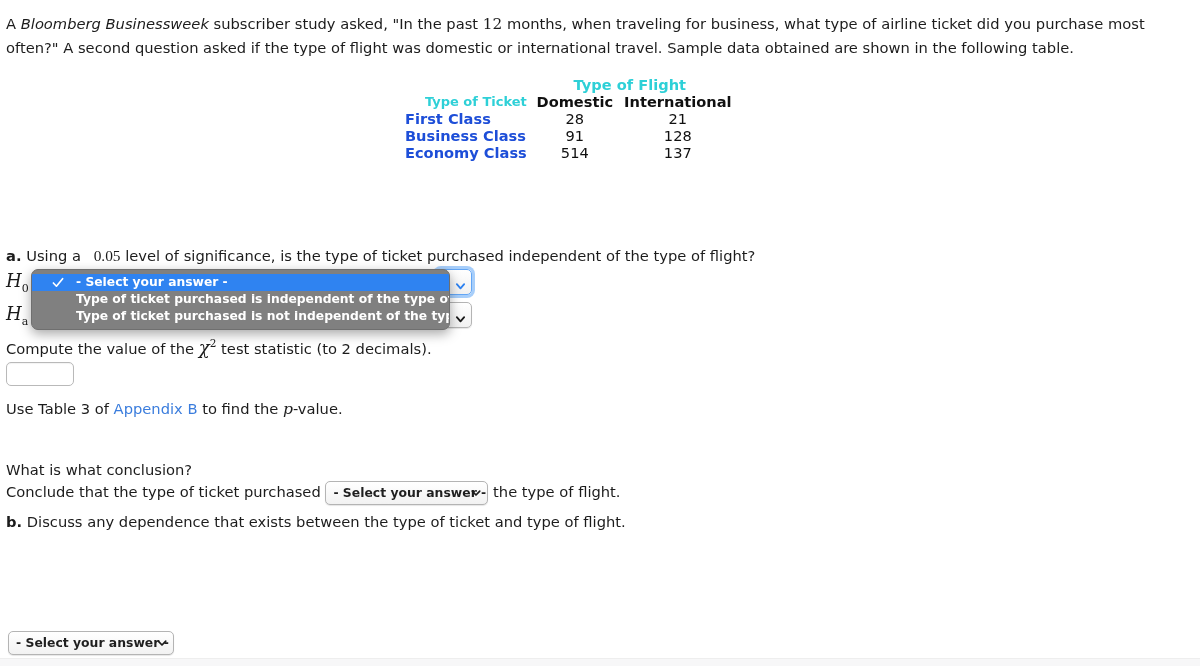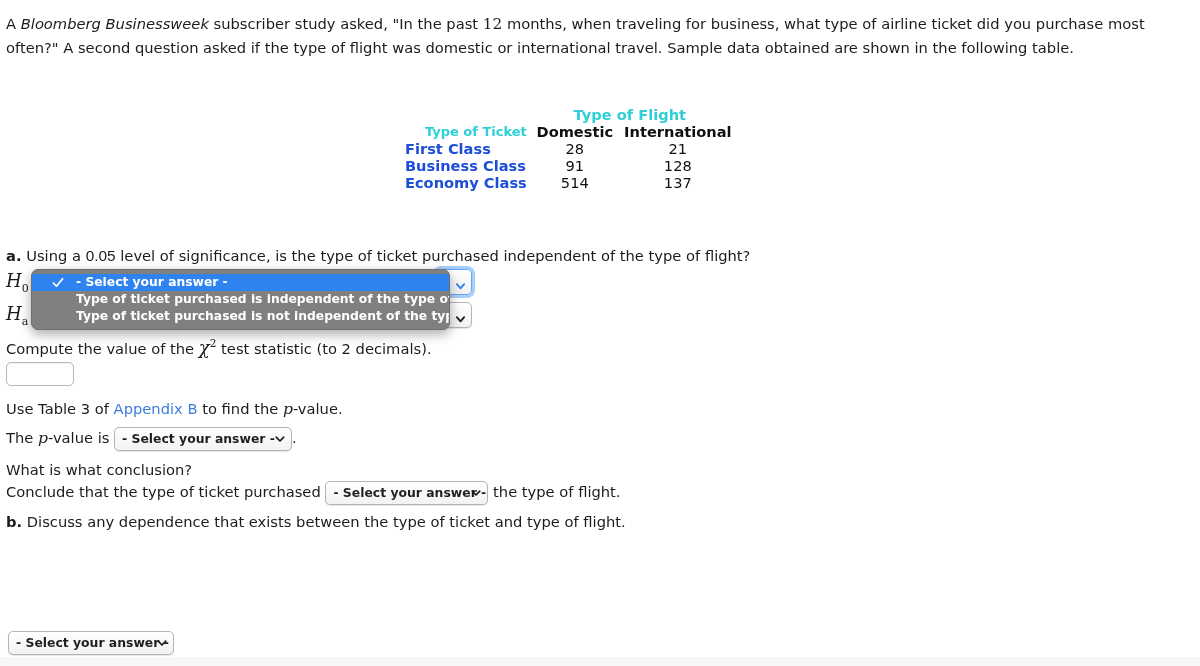--- a/index.html
+++ b/index.html
@@ -29,21 +29,21 @@
     left: 6px; top: 12px; width: 1182px;
     font-size: 14.7px;
     line-height: 23px;
     color: #1c1c1c;
   }
   .intro i { font-style: italic; }
   .num { font-family: "DejaVu Serif", "Liberation Serif", serif; font-size: 15.3px; }
 
   
   .tbl { position: absolute; left: 405px; top: 76px; }
-  .tbl table { border-collapse: collapse; margin-top: 30px; }
+  .tbl table { border-collapse: collapse; }
   .tbl td, .tbl th { padding: 0; }
   .flight-hdr {
     text-align: center;
     font-weight: bold;
     font-size: 14.6px;
     color: #2ed0d7;
     padding-bottom: 17px;
   }
   .ticket-hdr {
     font-weight: bold; font-size: 13px; color: #2ed0d7;
@@ -72,22 +72,23 @@
     color: #1c1c1c;
     white-space: nowrap;
   }
   .line b { font-weight: bold; }
   .mathit {
     font-family: "DejaVu Serif", "Liberation Serif", serif;
     font-style: italic;
     font-size: 15.6px;
   }
   .mathnum {
-    font-family: Liberation Sans, sans-serif;
+    font-family: Liberation Serif, serif;
     font-size: 15.4px;
+    margin-left: 8px;
   }
   .hyp {
     font-family: "DejaVu Serif", "Liberation Serif", serif;
     font-style: italic;
     font-size: 18px;
   }
   .hyp sub {
     font-style: normal;
     font-size: 11px;
     font-family: "DejaVu Serif", "Liberation Serif", serif;
@@ -291,27 +292,20 @@
 
   <div class="line" style="left:6px; top:333px;">
     <span>Compute the value of the </span><span class="chi"><span>χ</span><sup>2</sup></span><span> test statistic (to 2 decimals).</span>
   </div>
   <input class="answer-box" type="text" value="" style="">
 
   <div class="line" style="left:6px; top:398px;">
     <span>Use Table 3 of </span><a class="link" href="#">Appendix B</a><span> to find the </span><span class="mathit">p</span><span>-value.</span>
   </div>
 
-  <div class="line" style="left:6px; top:427px;">
-    <span>The </span><span class="mathit">p</span><span>-value is </span><span class="sel" style="width:178px; height:24px; line-height:22px;"><span>- Select your answer -</span><span class="chev">
-          <svg viewBox="0 0 12 12" width="10" height="10">
-            <path d="M1.5 3.8 L6 8.4 L10.5 3.8" fill="none" stroke="#1c1c1c" stroke-width="2" stroke-linecap="round" stroke-linejoin="round"></path>
-          </svg>
-        </span></span><span>.</span>
-  </div>
 
   <div class="line" style="left:6px; top:459px;">What is what conclusion?</div>
 
   <div class="line" style="left:6px; top:481px;">
     <span>Conclude that the type of ticket purchased </span><span class="sel" style="width:163px; height:24px; line-height:22px;"><span>- Select your answer -</span><span class="chev">
           <svg viewBox="0 0 12 12" width="10" height="10">
             <path d="M1.5 3.8 L6 8.4 L10.5 3.8" fill="none" stroke="#1c1c1c" stroke-width="2" stroke-linecap="round" stroke-linejoin="round"></path>
           </svg>
         </span></span><span> the type of flight.</span>
   </div>

